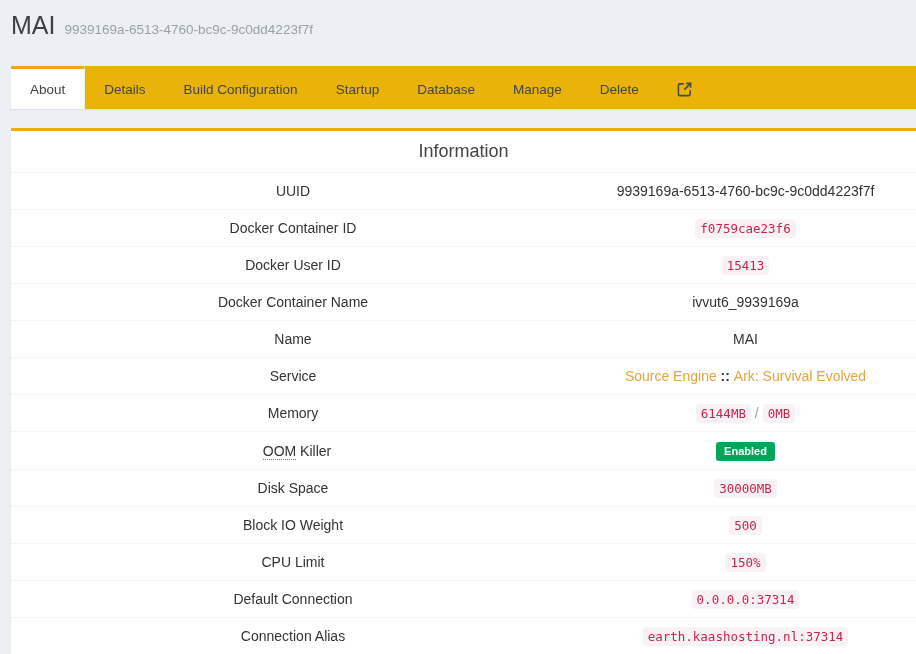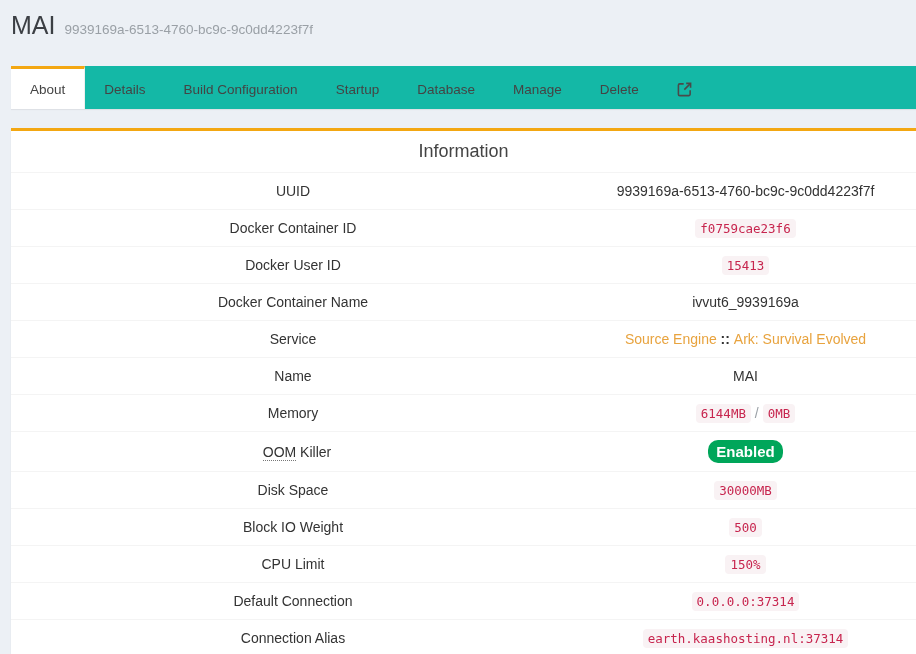--- a/index.html
+++ b/index.html
@@ -15,21 +15,21 @@
   body{
     width:916px;height:654px;overflow:hidden;
     background:var(--page-bg);
     font-family:"Liberation Sans","DejaVu Sans",sans-serif;
     color:#333;
   }
   .page-header{height:66px;padding:12px 0 0 11px;white-space:nowrap;}
   .page-title{font-size:25px;line-height:27px;font-weight:500;color:#3c3f44;}
   .page-uuid{font-size:13.5px;color:#9aa0a6;margin-left:9px;}
   .tab-bar{
-    margin-left:11px;background:#14b8a6;display:flex;height:43px;
+    margin-left:11px;background:#eab308;display:flex;height:43px;
     box-shadow:0 1px 1px rgba(0,0,0,0.06);
   }
   .tab{
     display:flex;align-items:center;padding:0 19px;
     font-size:13.5px;color:#444;cursor:pointer;
     border-top:3px solid transparent;
   }
   .tab.active{
     border-top-color:var(--accent);
     border-right:1px solid #efefef;
@@ -53,22 +53,22 @@
   }
   td.row-label{width:564px;color:#333;}
   code.chip{
     font-family:"DejaVu Sans Mono","Liberation Mono",monospace;
     font-size:12.5px;line-height:1;
     padding:2px 5px;border-radius:4px;
     background:var(--code-bg);color:var(--code-text);margin-top:16px;
   }
   .badge{
     display:inline-block;background:var(--badge-green);color:#fff;
-    font-size:15px;font-weight:700;line-height:1;
-    padding:4px 8px;border-radius:10px;
+    font-size:11px;font-weight:700;line-height:1;
+    padding:4px 8px;border-radius:3px;
   }
   a.svc-link{color:var(--link);text-decoration:none;cursor:pointer;}
   .sep-dark{font-weight:700;color:#333;}
   .sep-gray{color:#9aa0a6;}
   abbr.dotted{border-bottom:1px dotted #777;text-decoration:none;cursor:help;margin-left:8px;}
 </style>
 </head>
 <body>
 
 <div class="page-header">
@@ -122,26 +122,26 @@
         </tr>
         <tr>
           <td class="row-label">Docker User ID</td>
           <td><code class="chip">15413</code></td>
         </tr>
         <tr>
           <td class="row-label">Docker Container Name</td>
           <td><span>ivvut6_9939169a</span></td>
         </tr>
         <tr>
+          <td class="row-label">Name</td>
+          <td><span>MAI</span></td>
+        </tr>
+        <tr>
           <td class="row-label">Service</td>
           <td><a class="svc-link">Source Engine</a><span class="sep-dark"> :: </span><a class="svc-link">Ark: Survival Evolved</a></td>
-        </tr>
-        <tr>
-          <td class="row-label">Name</td>
-          <td><span>MAI</span></td>
         </tr>
         <tr>
           <td class="row-label">Memory</td>
           <td><code class="chip">6144MB</code><span class="sep-gray"> / </span><code class="chip">0MB</code></td>
         </tr>
         <tr>
           <td class="row-label"><abbr class="dotted">OOM</abbr> Killer</td>
           <td><span class="badge">Enabled</span></td>
         </tr>
         <tr>

